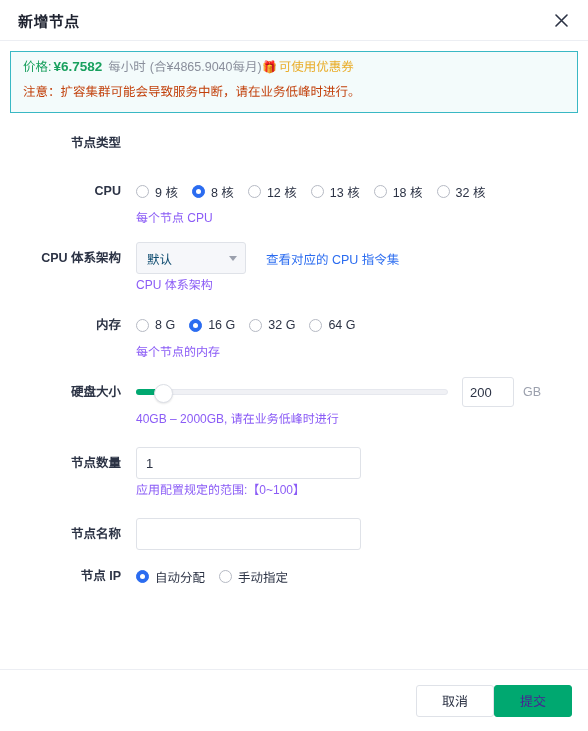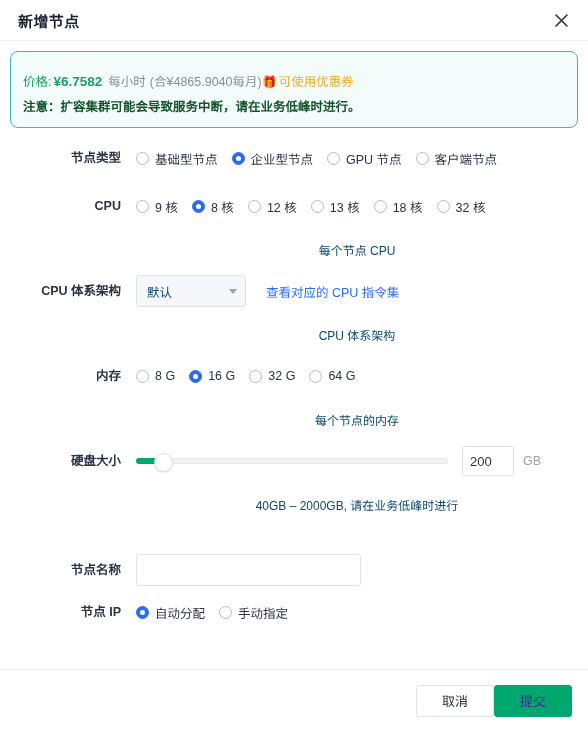--- a/index.html
+++ b/index.html
@@ -59,22 +59,22 @@
     flex: 1;
     padding: 10px 10px 0 10px;
     box-sizing: border-box;
     overflow: hidden;
   }
 
   
   .notice {
     border: 1px solid #39b8c4;
     background: #f3fbfb;
-    border-radius: 8px;
-    padding: 20px 12px 10px 12px;
+    border-radius: 0;
+    padding: 5px 12px 10px 12px;
     box-sizing: border-box;
     margin-bottom: 14px;
   }
   .notice-line {
     line-height: 20px;
     font-size: 12.5px;
     white-space: nowrap;
   }
   .notice-line + .notice-line { margin-top: 5px; }
   .price-label { color: #18a05e; }
@@ -85,21 +85,21 @@
     margin-left: 2px;
   }
   .price-unit { color: #8a8f9c; margin-left: 6px; }
   .price-month { color: #8a8f9c; margin-left: 4px; }
   .gift-icon {
     color: #e6a817;
     font-size: 12px;
     margin: 0 1px 0 1px;
   }
   .coupon-text { color: #e9ad2a; }
-  .notice-warn { color: #14532d; font-weight: bold; }
+  .notice-warn { color: #c2410c; }
 
   
   .form-row {
     display: flex;
     align-items: flex-start;
     padding-left: 8px;
   }
   .row-label {
     width: 118px;
     min-width: 118px;
@@ -115,24 +115,23 @@
     flex: 1;
     min-width: 0;
   }
   .ctrl-line {
     display: flex;
     align-items: center;
     min-height: 32px;
   }
   .hint {
     font-size: 12px;
-    color: #0c4a6e;
+    color: #8b5cf6;
     line-height: 16px;
-    margin-top: 21px;
-    text-align: center;
+    margin-top: 3px;
   }
 
   
   .radio-group { display: flex; align-items: center; flex-wrap: nowrap; }
   .radio-item {
     display: flex;
     align-items: center;
     cursor: pointer;
     margin-right: 14px;
     white-space: nowrap;
@@ -337,42 +336,20 @@
 
     <div class="notice">
       <div class="notice-line">
         <span class="price-label">价格:</span><span class="price-amount">¥6.7582</span><span class="price-unit">每小时</span><span class="price-month">(合¥4865.9040每月)</span><span class="gift-icon">🎁</span><span class="coupon-text">可使用优惠券</span>
       </div>
       <div class="notice-line notice-warn">注意：扩容集群可能会导致服务中断，请在业务低峰时进行。</div>
     </div>
 
     <div class="form-row">
       <div class="row-label">节点类型</div>
-      <div class="row-control">
-        <div class="ctrl-line">
-          <div class="radio-group">
-            <label class="radio-item">
-              <span class="radio-dot"></span>
-              <span class="radio-label">基础型节点</span>
-            </label>
-            <label class="radio-item checked">
-              <span class="radio-dot"></span>
-              <span class="radio-label">企业型节点</span>
-            </label>
-            <label class="radio-item">
-              <span class="radio-dot"></span>
-              <span class="radio-label">GPU 节点</span>
-            </label>
-            <label class="radio-item">
-              <span class="radio-dot"></span>
-              <span class="radio-label">客户端节点</span>
-            </label>
-          </div>
-        </div>
-      </div>
     </div>
 
     <div class="gap-md"></div>
 
     <div class="form-row">
       <div class="row-label">CPU</div>
       <div class="row-control">
         <div class="ctrl-line">
           <div class="radio-group">
             <label class="radio-item">
@@ -464,20 +441,29 @@
           </div>
           <input class="num-input" type="text" value="200" style="">
           <span class="unit">GB</span>
         </div>
         <div class="hint">40GB – 2000GB, 请在业务低峰时进行</div>
       </div>
     </div>
 
     <div class="gap-lg"></div>
 
+    <div class="form-row">
+      <div class="row-label">节点数量</div>
+      <div class="row-control">
+        <div class="ctrl-line">
+          <input class="text-input" type="text" value="1" style="">
+        </div>
+        <div class="hint">应用配置规定的范围:【0~100】</div>
+      </div>
+    </div>
 
     <div class="gap-lg"></div>
 
     <div class="form-row">
       <div class="row-label">节点名称</div>
       <div class="row-control">
         <div class="ctrl-line">
           <input class="text-input" type="text" placeholder="" style="">
         </div>
       </div>

